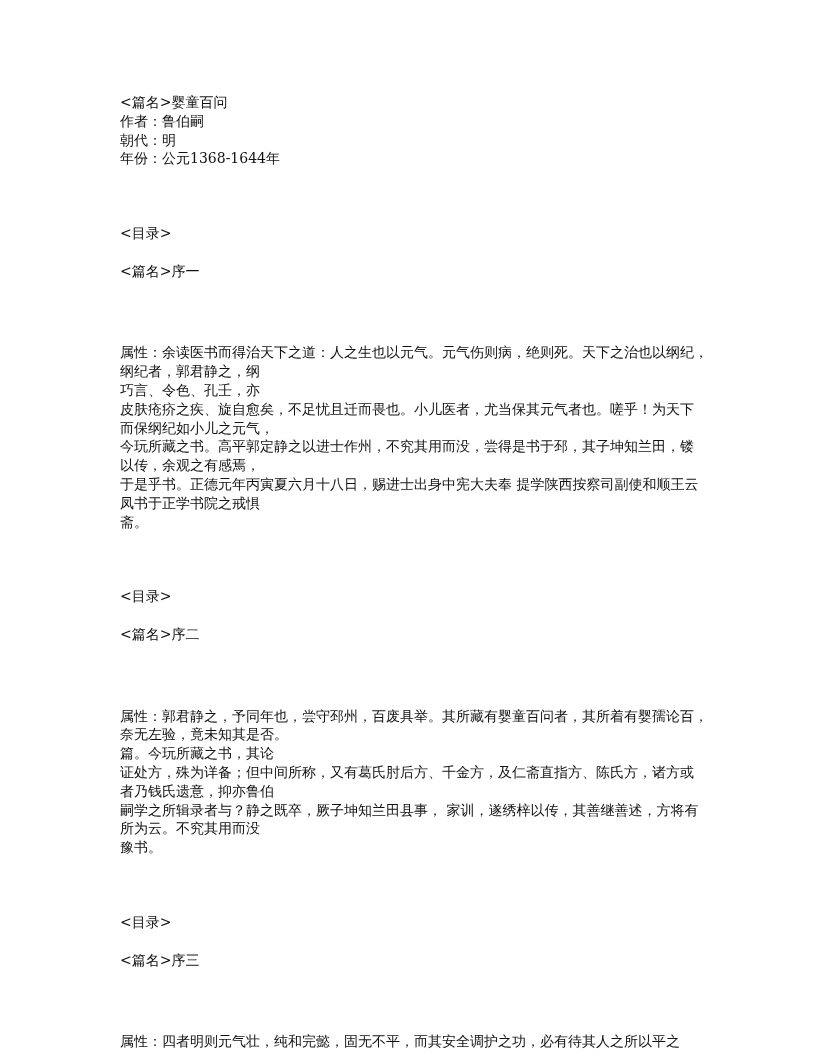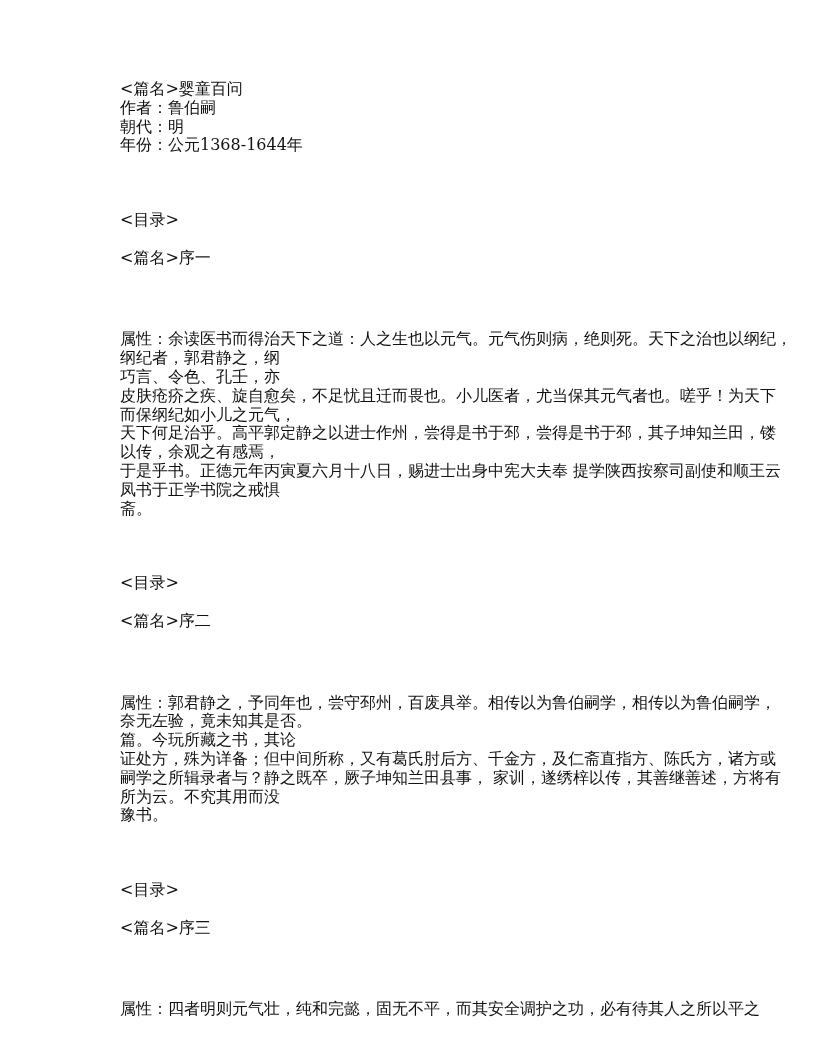--- a/index.html
+++ b/index.html
@@ -1,18 +1,18 @@
 <!DOCTYPE html>
 <html><head>
 <meta charset="utf-8">
 <style>
   html, body { margin: 0; padding: 0; background: #ffffff; }
   body { width: 816px; height: 1056px; position: relative; overflow: hidden;
          font-family: "DejaVu Serif", "Liberation Serif", serif; color: #111; }
-  .page { position: absolute; left: 120px; top: 80px; width: 580px; font-size: 16px; line-height: 18.8px; }
+  .page { position: absolute; left: 120px; top: 93px; width: 580px; font-size: 14px; line-height: 18.8px; }
   .line { white-space: pre; display: block; }
   .gap-xl { height: 56px; }
   .gap-m { height: 18.8px; }
   .para { display: block; margin-top: 44px; }
 </style>
 </head>
 <body>
 
 <div class="page">
   <div>
@@ -28,40 +28,41 @@
     <span class="line">&lt;目录&gt;</span>
     <div class="gap-m"></div>
     <span class="line">&lt;篇名&gt;序一</span>
     <div class="gap-m"></div>
     <div class="para">
       <span class="line">属性：余读医书而得治天下之道：人之生也以元气。元气伤则病，绝则死。天下之治也以纲纪，</span>
       <span class="line">纲纪者，郭君静之，纲</span>
       <span class="line">巧言、令色、孔壬，亦</span>
       <span class="line">皮肤疮疥之疾、旋自愈矣，不足忧且迁而畏也。小儿医者，尤当保其元气者也。嗟乎！为天下</span>
       <span class="line">而保纲纪如小儿之元气，</span>
-      <span class="line">天下何足治乎。高平郭定静之以进士作州，尝得是书于邳，尝得是书于邳，其子坤知兰田，镂</span>
+      <span class="line">今玩所藏之书。高平郭定静之以进士作州，不究其用而没，尝得是书于邳，其子坤知兰田，镂</span>
       <span class="line">以传，余观之有感焉，</span>
       <span class="line">于是乎书。正德元年丙寅夏六月十八日，赐进士出身中宪大夫奉 提学陕西按察司副使和顺王云</span>
       <span class="line">凤书于正学书院之戒惧</span>
       <span class="line">斋。</span>
     </div>
   </div>
 
   <div class="gap-xl"></div>
 
   <div>
     <span class="line">&lt;目录&gt;</span>
     <div class="gap-m"></div>
     <span class="line">&lt;篇名&gt;序二</span>
     <div class="gap-m"></div>
     <div class="para">
-      <span class="line">属性：郭君静之，予同年也，尝守邳州，百废具举。相传以为鲁伯嗣学，相传以为鲁伯嗣学，</span>
+      <span class="line">属性：郭君静之，予同年也，尝守邳州，百废具举。其所藏有婴童百问者，其所着有婴孺论百，</span>
       <span class="line">奈无左验，竟未知其是否。</span>
       <span class="line">篇。今玩所藏之书，其论</span>
       <span class="line">证处方，殊为详备；但中间所称，又有葛氏肘后方、千金方，及仁斋直指方、陈氏方，诸方或</span>
+      <span class="line">者乃钱氏遗意，抑亦鲁伯</span>
       <span class="line">嗣学之所辑录者与？静之既卒，厥子坤知兰田县事， 家训，遂绣梓以传，其善继善述，方将有</span>
       <span class="line">所为云。不究其用而没</span>
       <span class="line">豫书。</span>
     </div>
   </div>
 
   <div class="gap-xl"></div>
 
   <div>
     <span class="line">&lt;目录&gt;</span>

